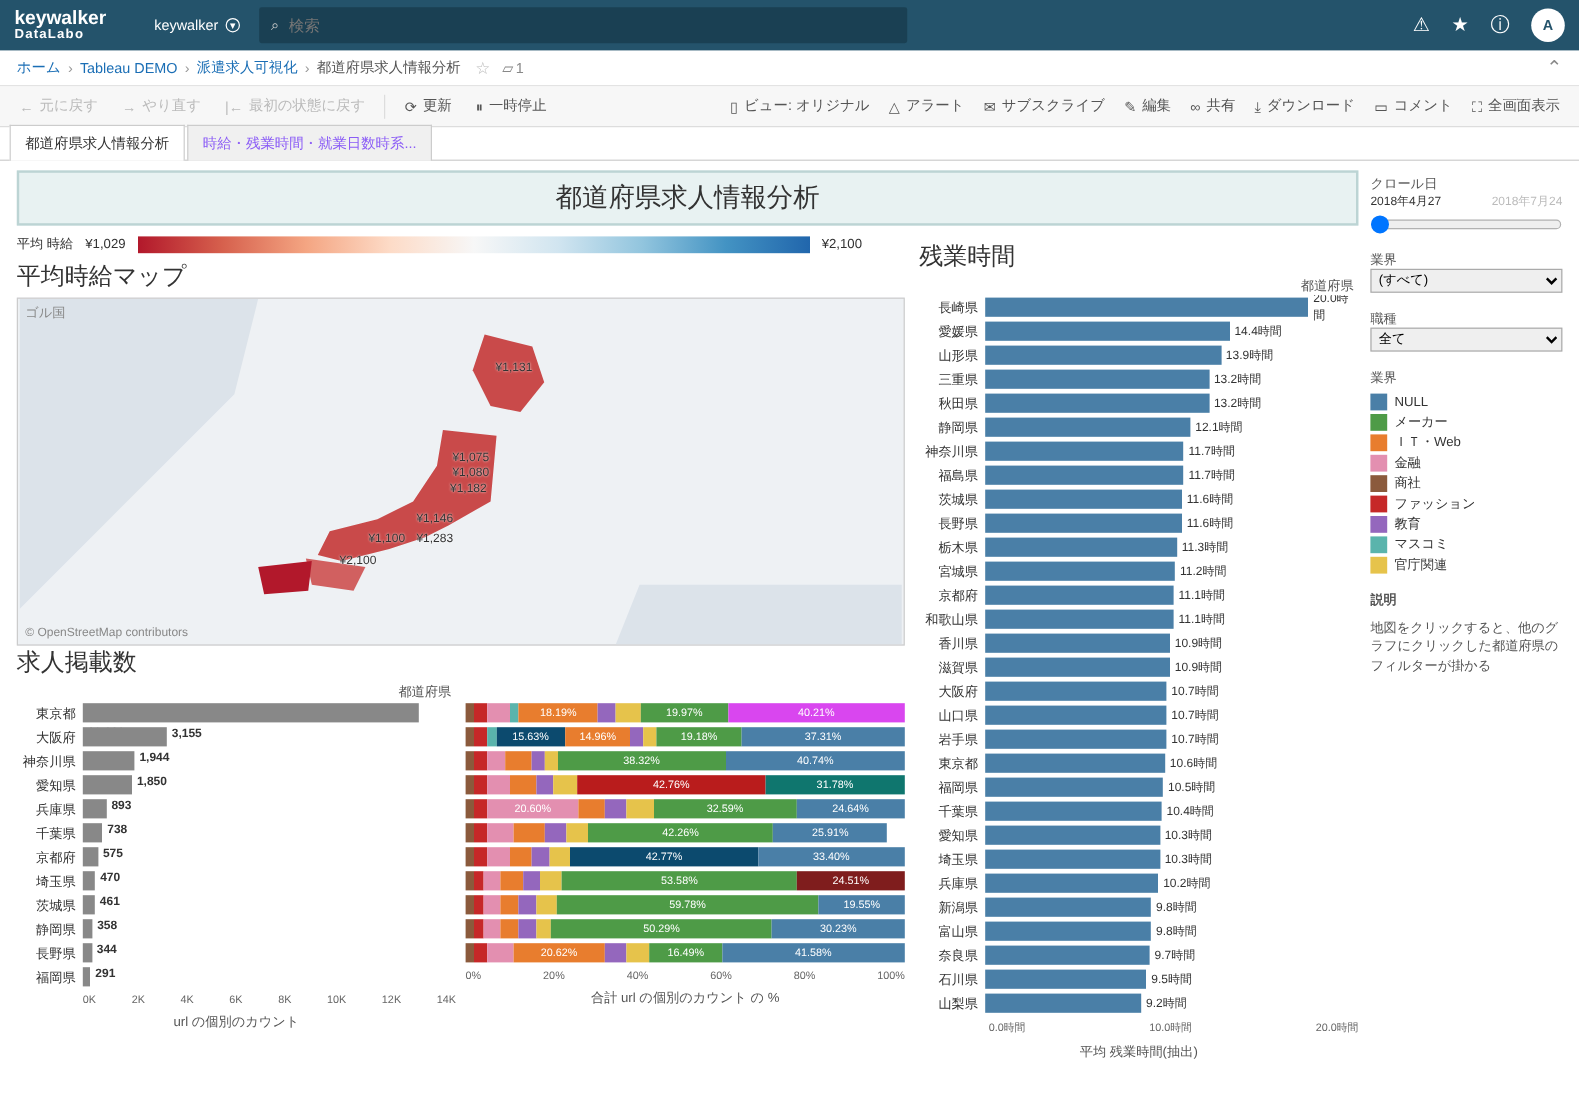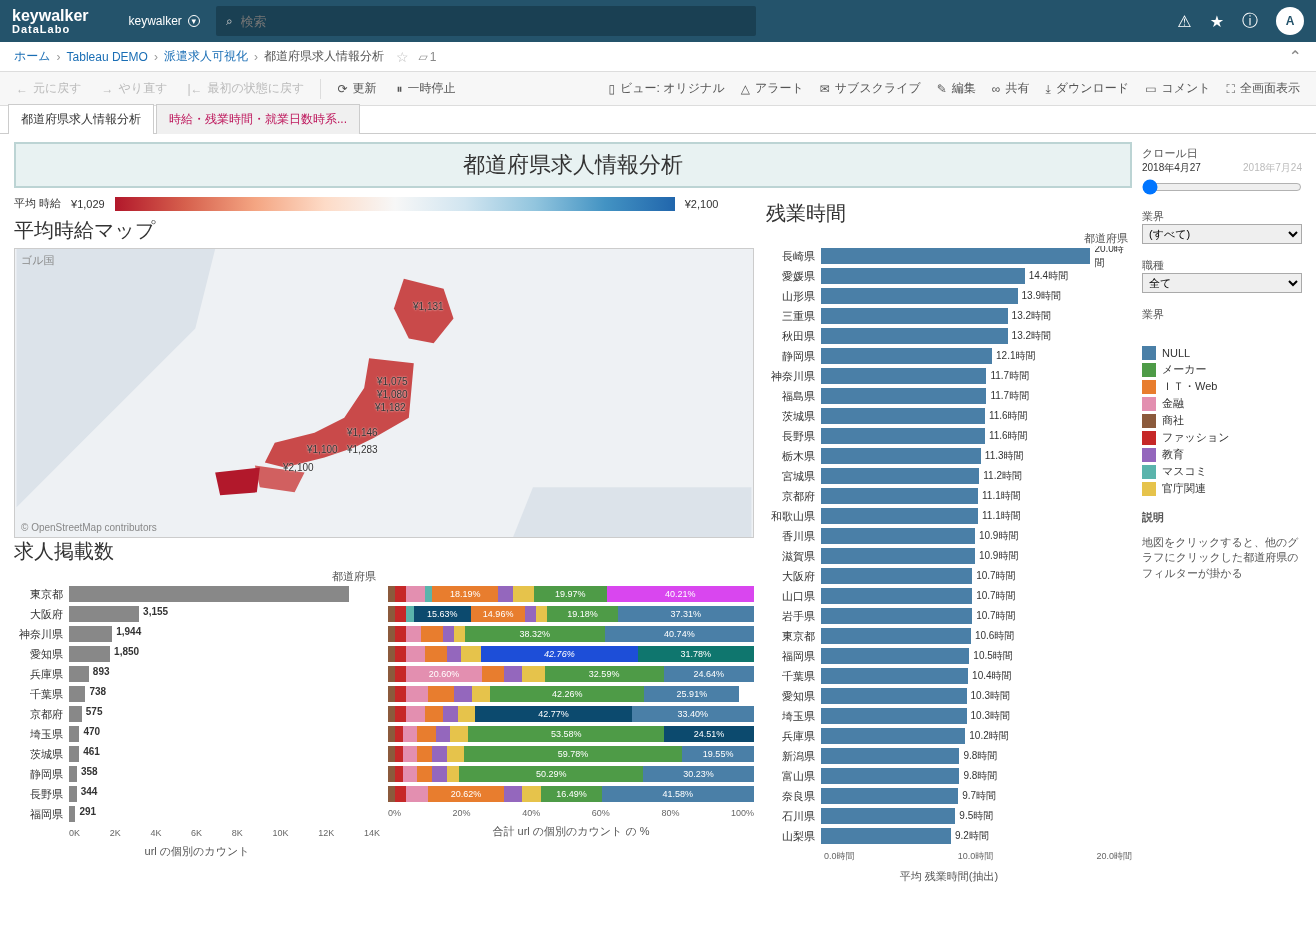--- a/index.html
+++ b/index.html
@@ -30,21 +30,21 @@
 
 .toolbar { height: 34px; background: #f7f7f7; border-bottom: 1px solid #ddd; display: flex; align-items: center; padding: 0 8px; font-size: 12px; color: #555; gap: 4px; }
 .toolbar .tb { display: flex; align-items: center; gap: 5px; padding: 4px 8px; cursor: pointer; }
 .toolbar .tb.dis { color: #bbb; }
 .toolbar .divider { width: 1px; height: 20px; background: #ddd; margin: 0 4px; }
 .toolbar .right { margin-left: auto; display: flex; align-items: center; }
 
 
 .wtabs { height: 28px; display: flex; align-items: flex-end; border-bottom: 1px solid #ccc; padding: 0 8px; font-size: 12px; }
 .wtab { padding: 6px 12px; border: 1px solid #ccc; border-bottom: none; background: #fff; margin-right: 2px; cursor: pointer; position: relative; top: 1px; }
-.wtab.inactive { background: #f0f0f0; color: #be185d; }
+.wtab.inactive { background: #f0f0f0; color: #8b5cf6; }
 
 
 .dash { padding: 8px 14px; display: flex; gap: 10px; }
 .main { flex: 1; }
 .sidebar { width: 160px; flex-shrink: 0; }
 
 .titlebar { border: 2px solid #bcd4d4; background: #e8f2f2; text-align: center; font-size: 22px; padding: 6px; margin-bottom: 8px; }
 
 
 .legendrow { display: flex; align-items: center; gap: 10px; font-size: 11px; margin-bottom: 6px; }
@@ -87,21 +87,21 @@
 .otbar { background: #4a7fa7; height: 16px; }
 .otval { font-size: 10px; margin-left: 4px; }
 
 
 .filterlabel { font-size: 11px; color: #555; margin-top: 4px; }
 .slider { width: 100%; margin: 4px 0 10px; }
 .rangelabels { display: flex; justify-content: space-between; font-size: 10px; }
 .rangelabels .b { color: #333; }
 .rangelabels .g { color: #bbb; }
 select.filter { width: 100%; font-size: 11px; margin-bottom: 10px; border: 1px solid #aaa; padding: 2px; }
-.colorlegend { margin-top: 24px; }
+.colorlegend { margin-top: 6px; }
 .colorlegend .item { display: flex; align-items: center; gap: 6px; font-size: 11px; margin: 2px 0; }
 .swatch { width: 14px; height: 14px; }
 .desc { font-size: 11px; color: #555; margin-top: 10px; line-height: 1.4; }
 </style>
 </head>
 <body>
 
 <div class="topnav">
   <div class="logo">
     <span class="l1">keywalker</span>
@@ -348,21 +348,21 @@
                   </div>
                 </div>
                 <div class="barrow">
                   <div class="stack">
                     <div class="seg" style="width: 2%; background: rgb(139, 90, 60);"></div>
                     <div class="seg" style="width: 3%; background: rgb(198, 40, 40);"></div>
                     <div class="seg" style="width: 5%; background: rgb(227, 143, 176);"></div>
                     <div class="seg" style="width: 6%; background: rgb(232, 125, 46);"></div>
                     <div class="seg" style="width: 4%; background: rgb(148, 103, 189);"></div>
                     <div class="seg" style="width: 5.46%; background: rgb(230, 195, 75);"></div>
-                    <div class="seg" style="width: 42.76%; background: #1d4ed8; font-style: italic;">42.76%</div>
+                    <div class="seg" style="width: 42.76%; background: #b91c1c;">42.76%</div>
                     <div class="seg" style="width: 31.78%; background: #0f766e;">31.78%</div>
                   </div>
                 </div>
                 <div class="barrow">
                   <div class="stack">
                     <div class="seg" style="width: 2%; background: rgb(139, 90, 60);"></div>
                     <div class="seg" style="width: 3%; background: rgb(198, 40, 40);"></div>
                     <div class="seg" style="width: 20.6%; background: rgb(227, 143, 176);">20.60%</div>
                     <div class="seg" style="width: 6%; background: rgb(232, 125, 46);"></div>
                     <div class="seg" style="width: 5%; background: rgb(148, 103, 189);"></div>
@@ -397,21 +397,21 @@
                 </div>
                 <div class="barrow">
                   <div class="stack">
                     <div class="seg" style="width: 2%; background: rgb(139, 90, 60);"></div>
                     <div class="seg" style="width: 2%; background: rgb(198, 40, 40);"></div>
                     <div class="seg" style="width: 4%; background: rgb(227, 143, 176);"></div>
                     <div class="seg" style="width: 5%; background: rgb(232, 125, 46);"></div>
                     <div class="seg" style="width: 4%; background: rgb(148, 103, 189);"></div>
                     <div class="seg" style="width: 4.91%; background: rgb(230, 195, 75);"></div>
                     <div class="seg" style="width: 53.58%; background: rgb(78, 155, 71);">53.58%</div>
-                    <div class="seg" style="width: 24.51%; background: #0c4a6e; text-align: right;">24.51%</div>
+                    <div class="seg" style="width: 24.51%; background: #7f1d1d; text-align: right;">24.51%</div>
                   </div>
                 </div>
                 <div class="barrow">
                   <div class="stack">
                     <div class="seg" style="width: 2%; background: rgb(139, 90, 60);"></div>
                     <div class="seg" style="width: 2%; background: rgb(198, 40, 40);"></div>
                     <div class="seg" style="width: 4%; background: rgb(227, 143, 176);"></div>
                     <div class="seg" style="width: 4%; background: rgb(232, 125, 46);"></div>
                     <div class="seg" style="width: 4%; background: rgb(148, 103, 189);"></div>
                     <div class="seg" style="width: 4.67%; background: rgb(230, 195, 75);"></div>

